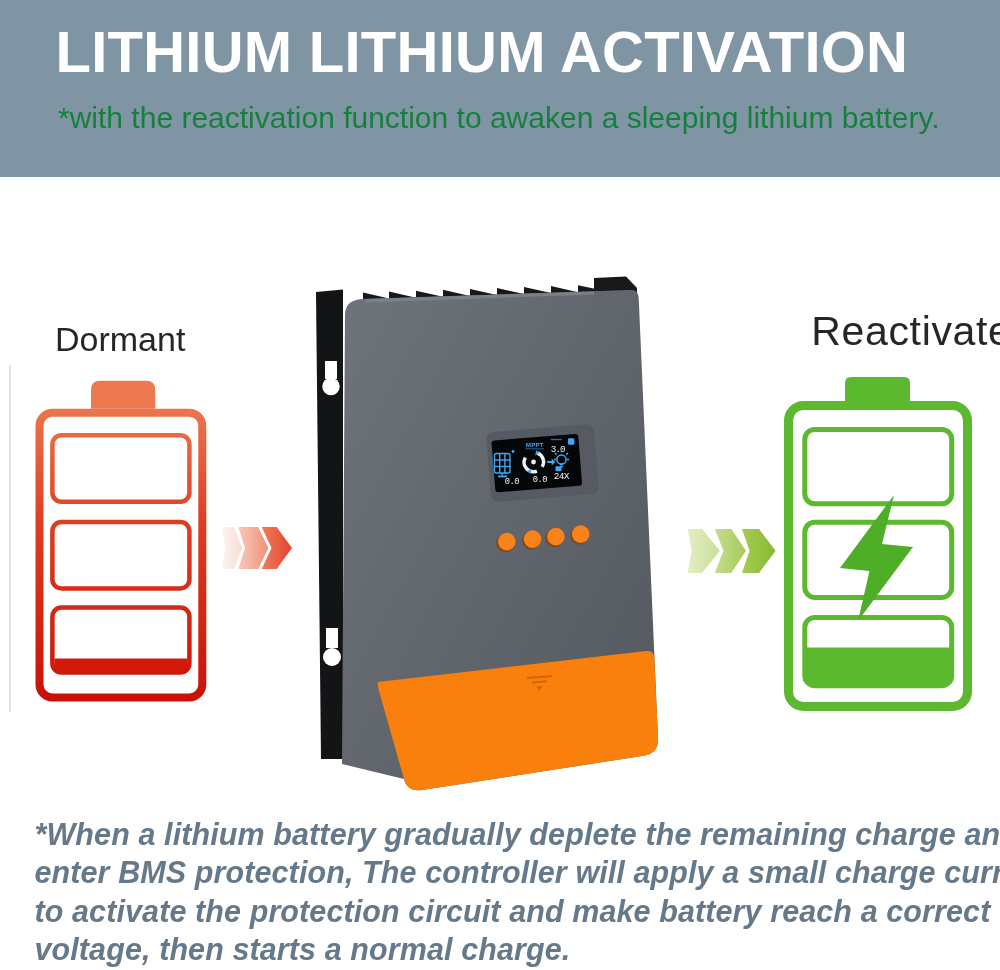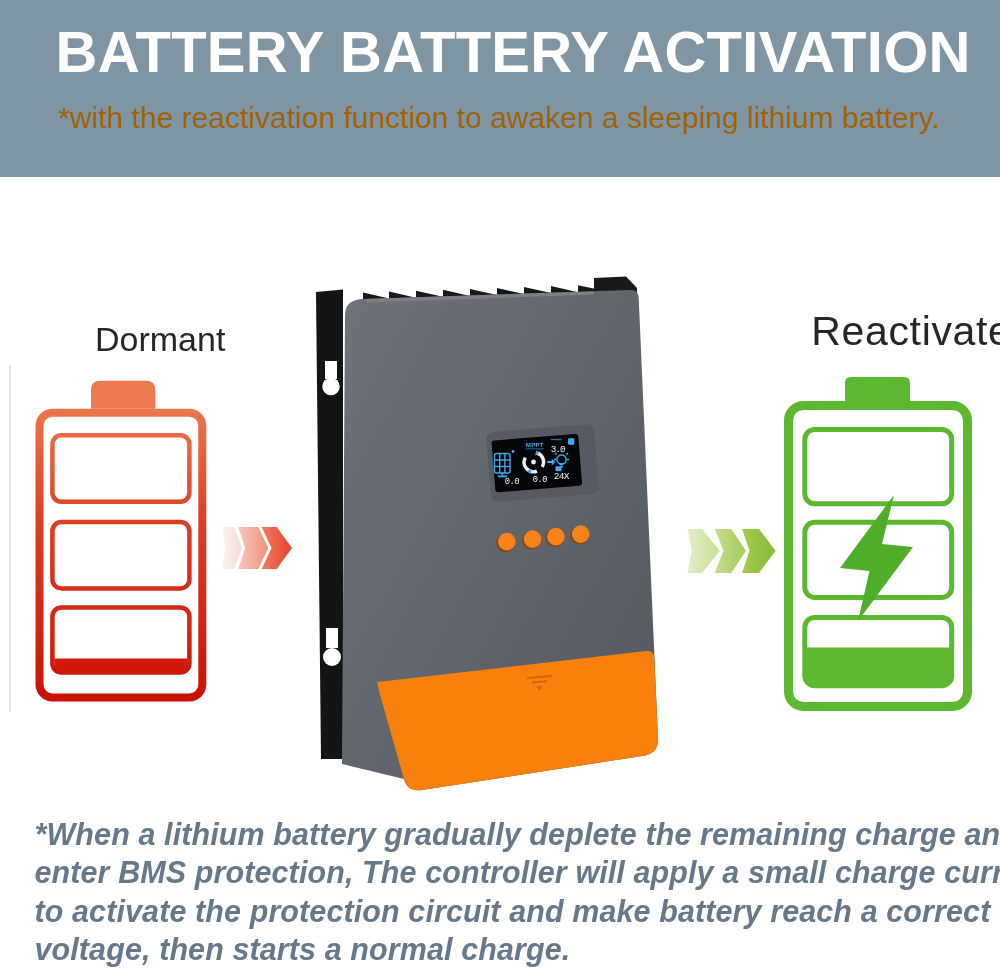--- a/index.html
+++ b/index.html
@@ -1,31 +1,31 @@
 <!DOCTYPE html>
 <html><head>
 <meta charset="utf-8">
 <style>
   html,body{margin:0;padding:0;}
   body{width:1000px;height:970px;background:#ffffff;font-family:"Liberation Sans",sans-serif;position:relative;overflow:hidden;}
   .abs{position:absolute;}
   .header{left:0;top:0;width:1000px;height:177px;background:#8095a3;}
   .title{left:55.5px;top:23px;letter-spacing:0.25px;color:#ffffff;font-size:58px;line-height:58px;font-weight:bold;white-space:nowrap;}
-  .subtitle{left:58px;top:103.3px;color:#a16207;font-size:30px;line-height:30px;white-space:nowrap;}
+  .subtitle{left:58px;top:103.3px;color:#15803d;font-size:30px;line-height:30px;white-space:nowrap;}
   .label{color:#262626;white-space:nowrap;}
   .para{left:34.5px;top:815px;letter-spacing:0.1px;color:#66798a;font-size:30.5px;font-style:italic;line-height:38.4px;white-space:nowrap;font-weight:bold;}
   .vline{left:9px;top:365px;width:2px;height:347px;background:#e3e3e3;}
 </style>
 </head>
 <body>
   <div class="abs header"></div>
-  <div class="abs title">BATTERY BATTERY ACTIVATION</div>
+  <div class="abs title">LITHIUM LITHIUM ACTIVATION</div>
   <div class="abs subtitle">*with the reactivation function to awaken a sleeping lithium battery.</div>
   <div class="abs vline"></div>
-  <div class="abs label" id="dormant" style="left:55px;top:321.7px;font-size:34px;line-height:34px;margin-left:40px;">Dormant</div>
+  <div class="abs label" id="dormant" style="left:55px;top:321.7px;font-size:34px;line-height:34px;">Dormant</div>
   <div class="abs label" id="reactivate" style="left:785.3px;top:314px;font-size:41px;line-height:35px;letter-spacing:0.65px;margin-left:26px;">Reactivate</div>
 
   <svg class="abs" style="left:0px;top:360px;" width="300" height="360" viewBox="0 0 300 360">
     <defs>
       <linearGradient id="redg" x1="0" y1="20" x2="0" y2="342" gradientUnits="userSpaceOnUse">
         <stop offset="0" stop-color="#ee8455"></stop>
         <stop offset="0.45" stop-color="#dd3d22"></stop>
         <stop offset="1" stop-color="#c91105"></stop>
       </linearGradient>
       <linearGradient id="cr0" x1="222" y1="0" x2="242" y2="0" gradientUnits="userSpaceOnUse">

